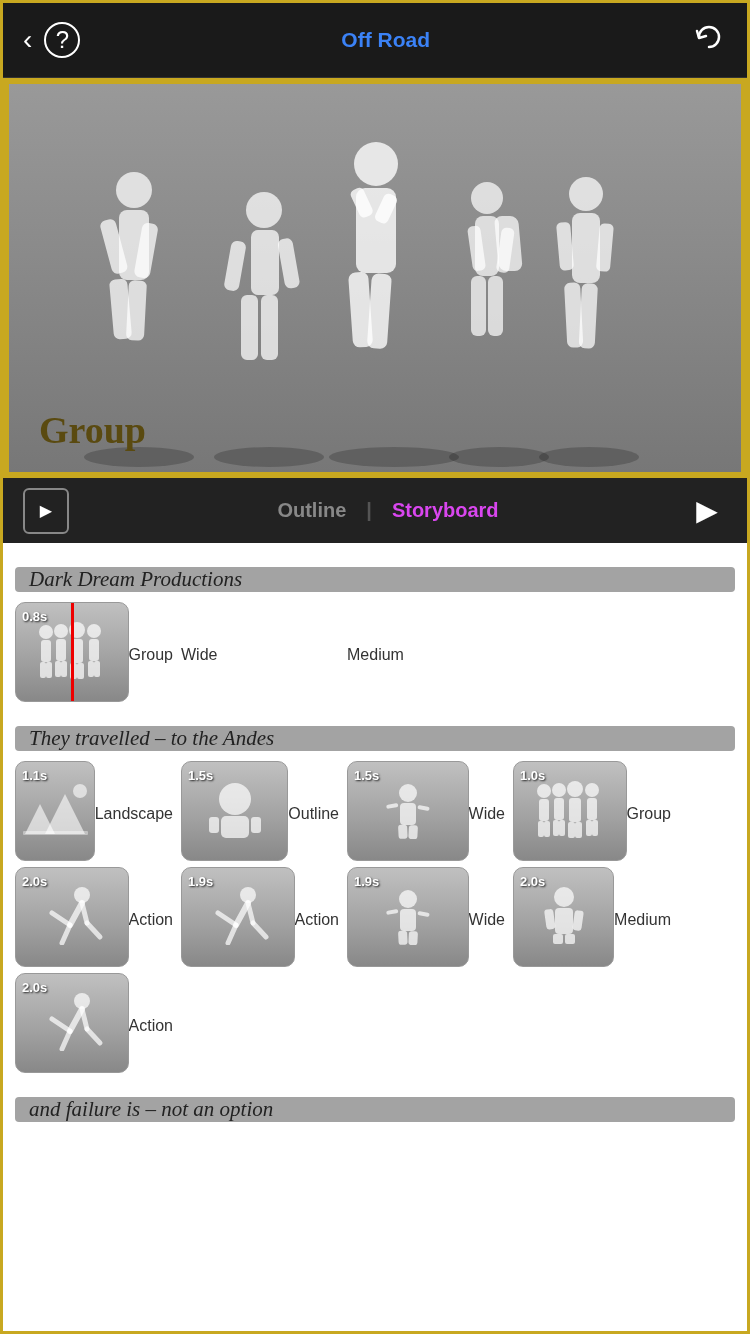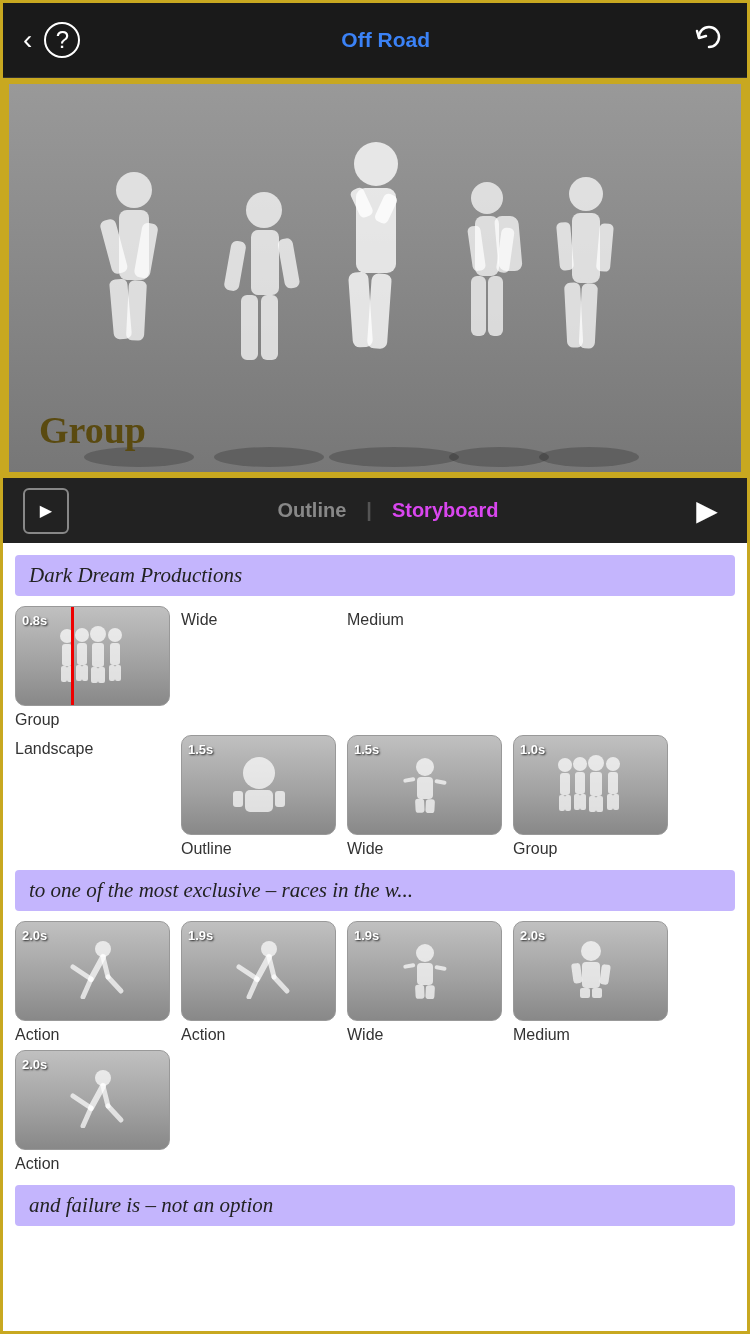--- a/index.html
+++ b/index.html
@@ -148,43 +148,43 @@
     
     .storyboard-content {
       background: #fff;
       overflow-y: auto;
       height: calc(1334px - 75px - 400px - 65px);
       padding: 0 12px 20px 12px;
     }
 
     
     .section-label {
-      background: #c4b5fd;
+      background: #a3a3a3;
       border-radius: 4px;
-      margin: 12px 0 10px 0;
-      padding: 8px 14px;
+      margin: 24px 0 10px 0;
+      padding: 0 14px;
       font-family: 'Comic Sans MS', 'Chalkboard SE', cursive;
       font-size: 21px;
       color: #222;
       font-style: italic;
     }
 
     
     .shot-row {
       display: flex;
       flex-wrap: wrap;
       gap: 8px;
       margin-bottom: 6px;
     }
 
     
     .shot-item {
       display: flex;
-      flex-direction: column;
-      align-items: flex-start;
+      flex-direction: row;
+      align-items: center;
       width: 158px;
     }
     .shot-thumb {
       width: 155px;
       height: 100px;
       background: linear-gradient(180deg, #c0c0c0 0%, #a0a0a0 60%, #888 100%);
       border-radius: 10px;
       position: relative;
       overflow: hidden;
       border: 1px solid #999;
@@ -346,22 +346,36 @@
         </div>
         <span class="shot-label">Group</span>
       </div>
       <div class="shot-item">
         <span class="shot-label">Wide</span>
       </div>
       <div class="shot-item">
         <span class="shot-label">Medium</span>
       </div>
     </div>
+    <div class="section-label">They travelled – to the Andes</div>
     <div class="shot-row">
       <div class="shot-item">
+        <div class="shot-thumb">
+          <div class="shot-thumb-inner">
+            <span class="shot-time">1.1s</span>
+            <div><svg viewBox="0 0 80 60" width="80" height="60">
+      <g fill="rgba(255,255,255,0.6)">
+        <polygon points="10,55 25,25 40,55"></polygon>
+        <polygon points="30,55 50,15 70,55"></polygon>
+        <rect x="8" y="52" width="65" height="4" rx="1" fill="rgba(255,255,255,0.4)"></rect>
+        <circle cx="65" cy="12" r="7"></circle>
+      </g>
+    </svg></div>
+          </div>
+        </div>
         <span class="shot-label">Landscape</span>
       </div>
       <div class="shot-item">
         <div class="shot-thumb">
           <div class="shot-thumb-inner">
             <span class="shot-time">1.5s</span>
             <div><svg viewBox="0 0 80 60" width="80" height="60">
       <g fill="rgba(255,255,255,0.7)">
         <circle cx="40" cy="20" r="16"></circle>
         <rect x="26" y="37" width="28" height="22" rx="5"></rect>
@@ -413,21 +427,20 @@
                   <rect x="57" y="19" width="10" height="22" rx="3"></rect>
         <rect x="56" y="41" width="6" height="16" rx="2"></rect>
                   <rect x="62" y="41" width="6" height="16" rx="2"></rect>
       </g>
     </svg></div>
           </div>
         </div>
         <span class="shot-label">Group</span>
       </div>
     </div>
-    <div class="section-label">to one of the most exclusive – races in the w...</div>
     <div class="shot-row">
       <div class="shot-item">
         <div class="shot-thumb">
           <div class="shot-thumb-inner">
             <span class="shot-time">2.0s</span>
             <div><svg viewBox="0 0 80 60" width="80" height="60">
       <g fill="rgba(255,255,255,0.7)">
         <circle cx="50" cy="10" r="8"></circle>
         <line x1="50" y1="18" x2="38" y2="40" stroke="rgba(255,255,255,0.7)" stroke-width="6" stroke-linecap="round"></line>
         <line x1="38" y1="40" x2="20" y2="28" stroke="rgba(255,255,255,0.7)" stroke-width="5" stroke-linecap="round"></line>

